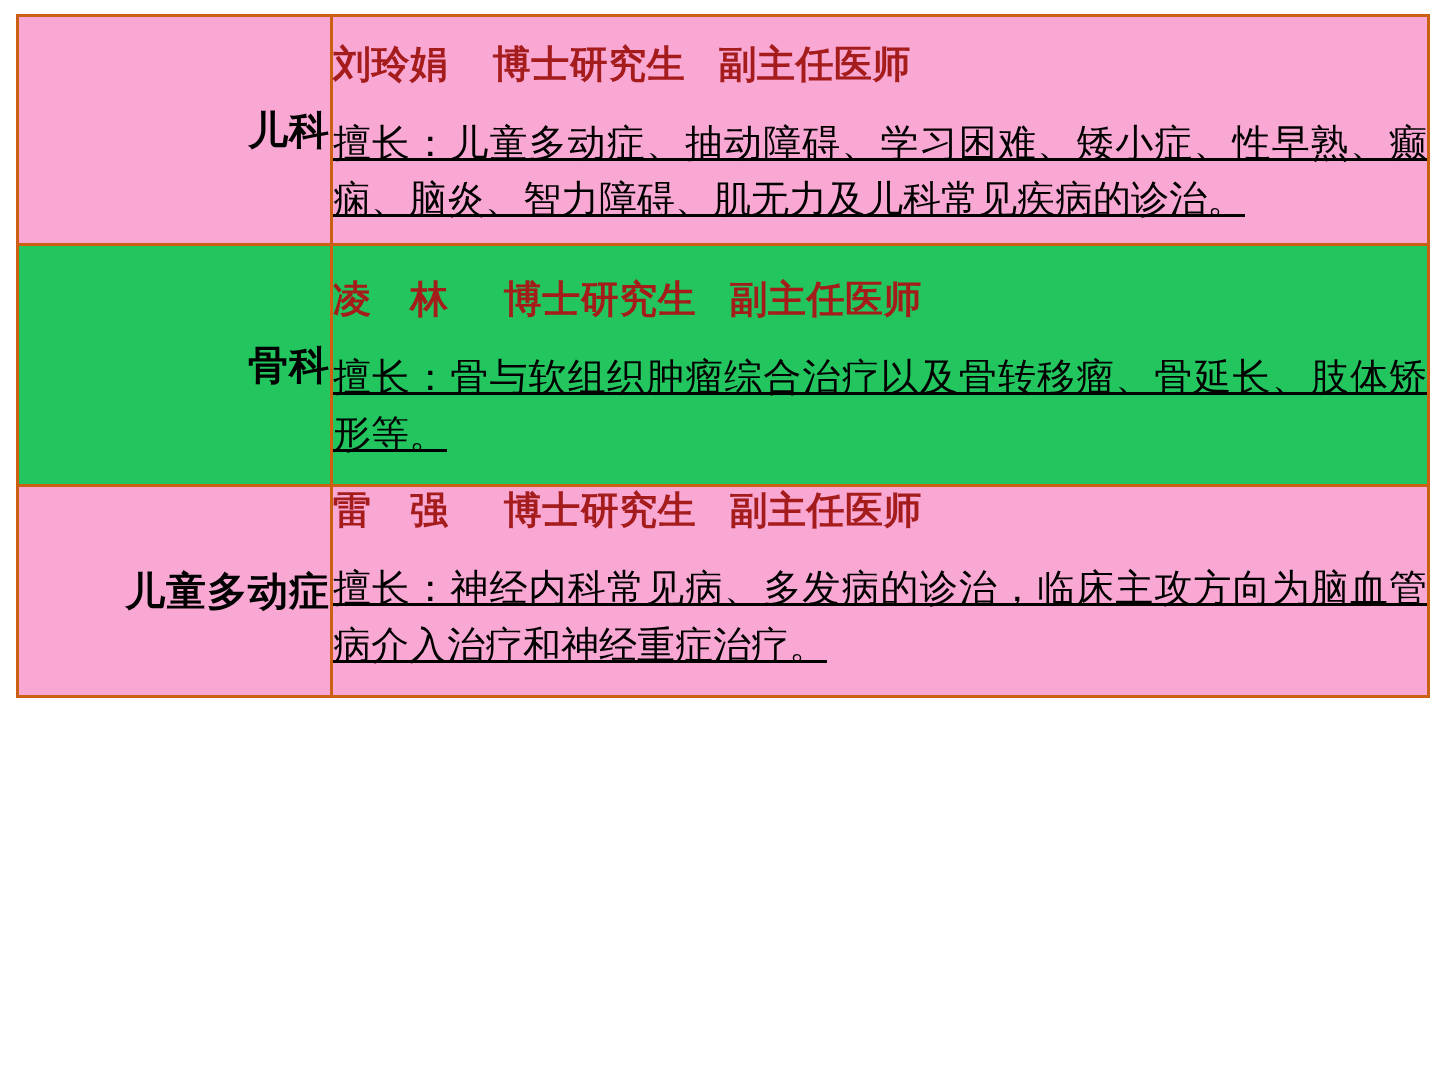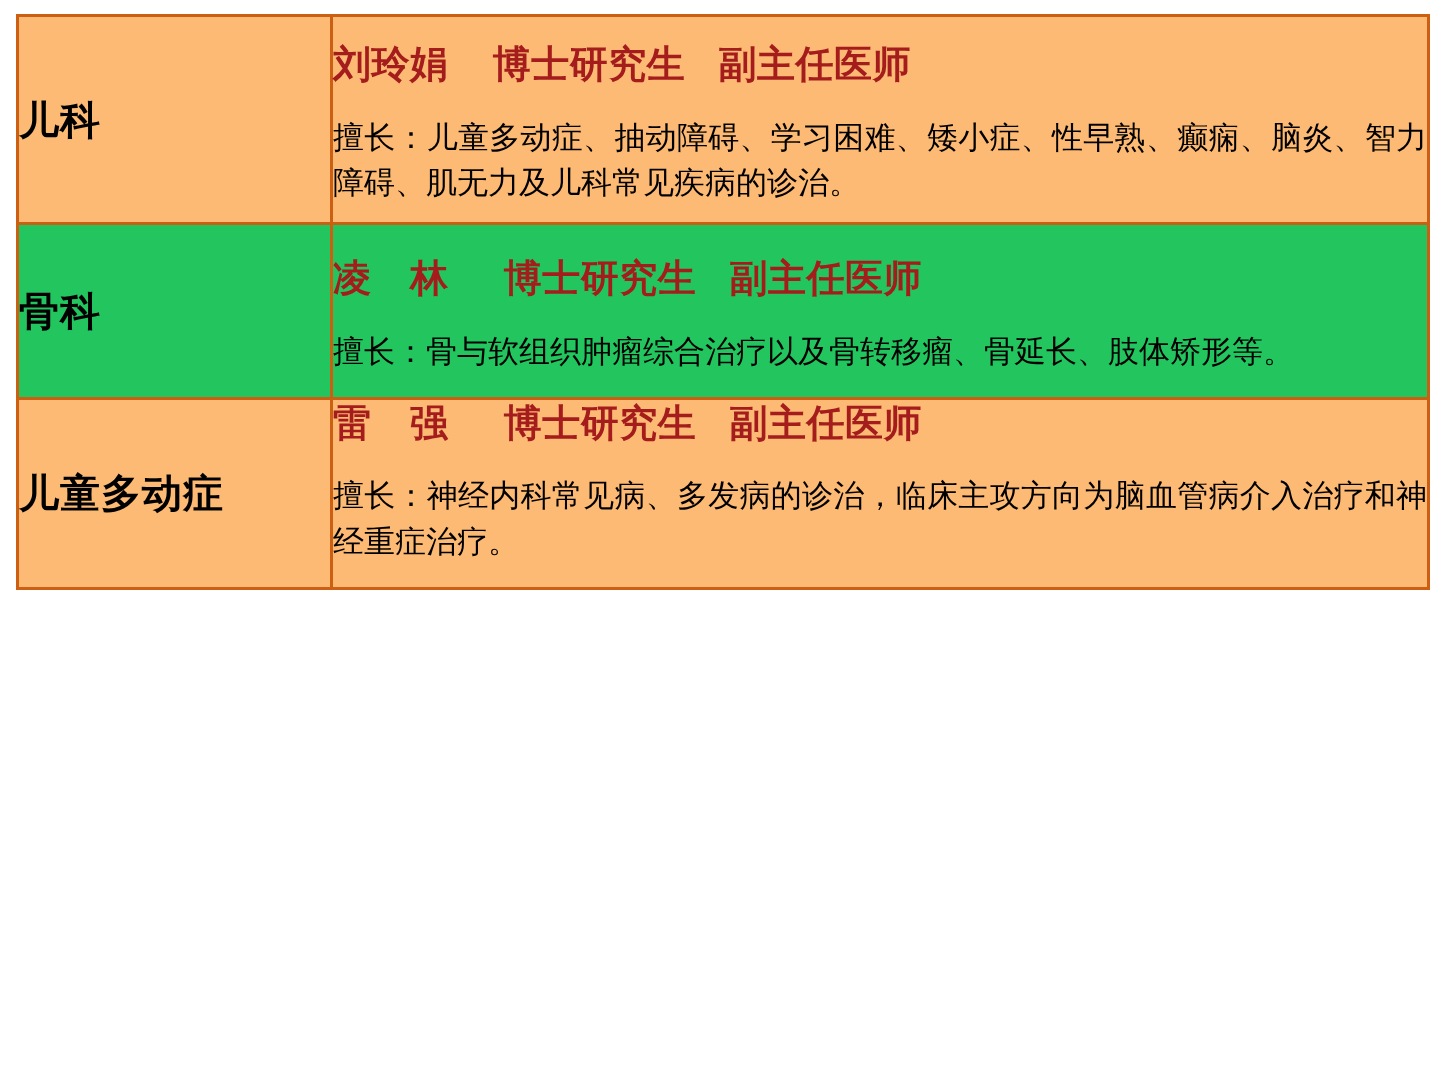--- a/index.html
+++ b/index.html
@@ -32,25 +32,25 @@
 
   .doctor-table td {
     border: 3px solid #CC5F12;
     padding: 0;
     vertical-align: middle;
   }
 
   .col-dept { width: 314px; }
   .col-info { width: 1097px; }
 
-  tr.row-odd  > td { background: #fdba74; }
+  tr.row-odd  > td { background: #f9a8d4; }
   tr.row-even > td { background: #22c55e; }
 
   .dept-cell {
-    text-align: left;
+    text-align: right;
     vertical-align: middle;
     padding: 6px 8px;
   }
   .dept-label {
     font-size: 40px;
     font-weight: bold;
     color: #000000;
     line-height: 1.35;
     letter-spacing: 1px;
     white-space: pre-line;
@@ -65,27 +65,28 @@
     font-size: 38px;
     font-weight: bold;
     color: #A51C1C;
     line-height: 1.25;
     white-space: pre;
     margin-bottom: 26px;
     letter-spacing: 0.5px;
   }
 
   .doctor-specialty {
-    font-size: 31px;
+    font-size: 38px;
     font-weight: normal;
     color: #000000;
     line-height: 1.48;
     letter-spacing: 0px;
     text-align: justify;
     text-justify: inter-ideograph;
+    text-decoration: underline;
   }
 
   
   tr[data-row="0"] .info-cell { padding-top: 24px; padding-bottom: 16px; }
   tr[data-row="1"] .info-cell { padding-top: 30px; padding-bottom: 22px; }
   tr[data-row="2"] .info-cell { padding-bottom: 22px; }
   tr[data-row="3"] .info-cell { padding-top: 28px; padding-bottom: 22px; }
 </style>
 </head>
 <body>

